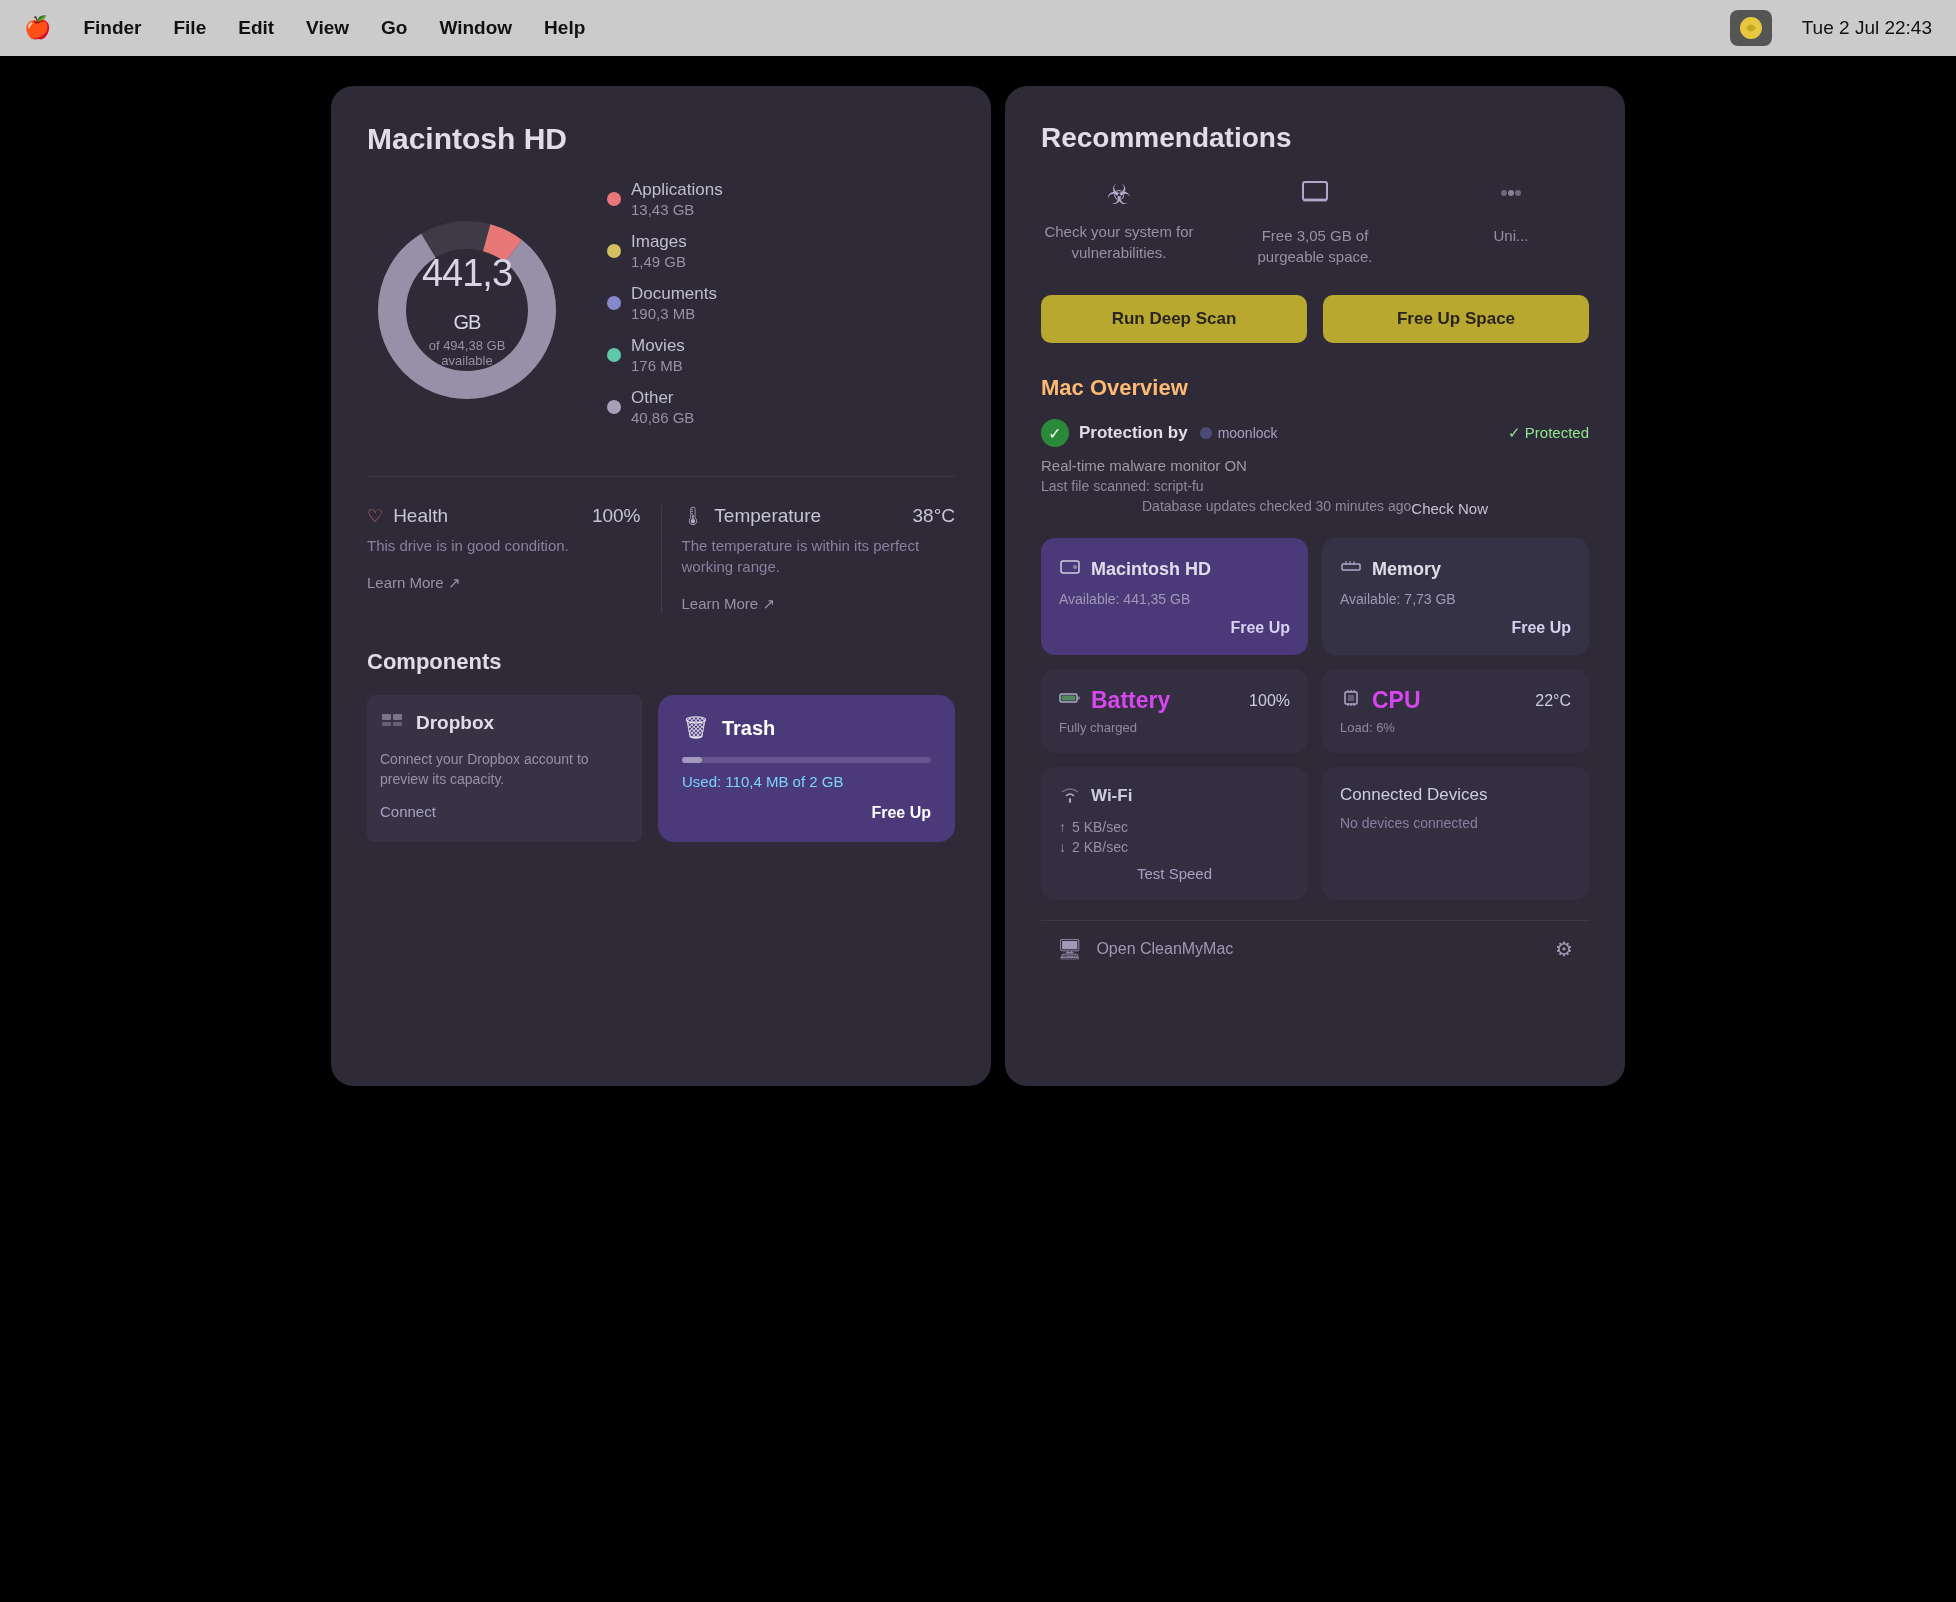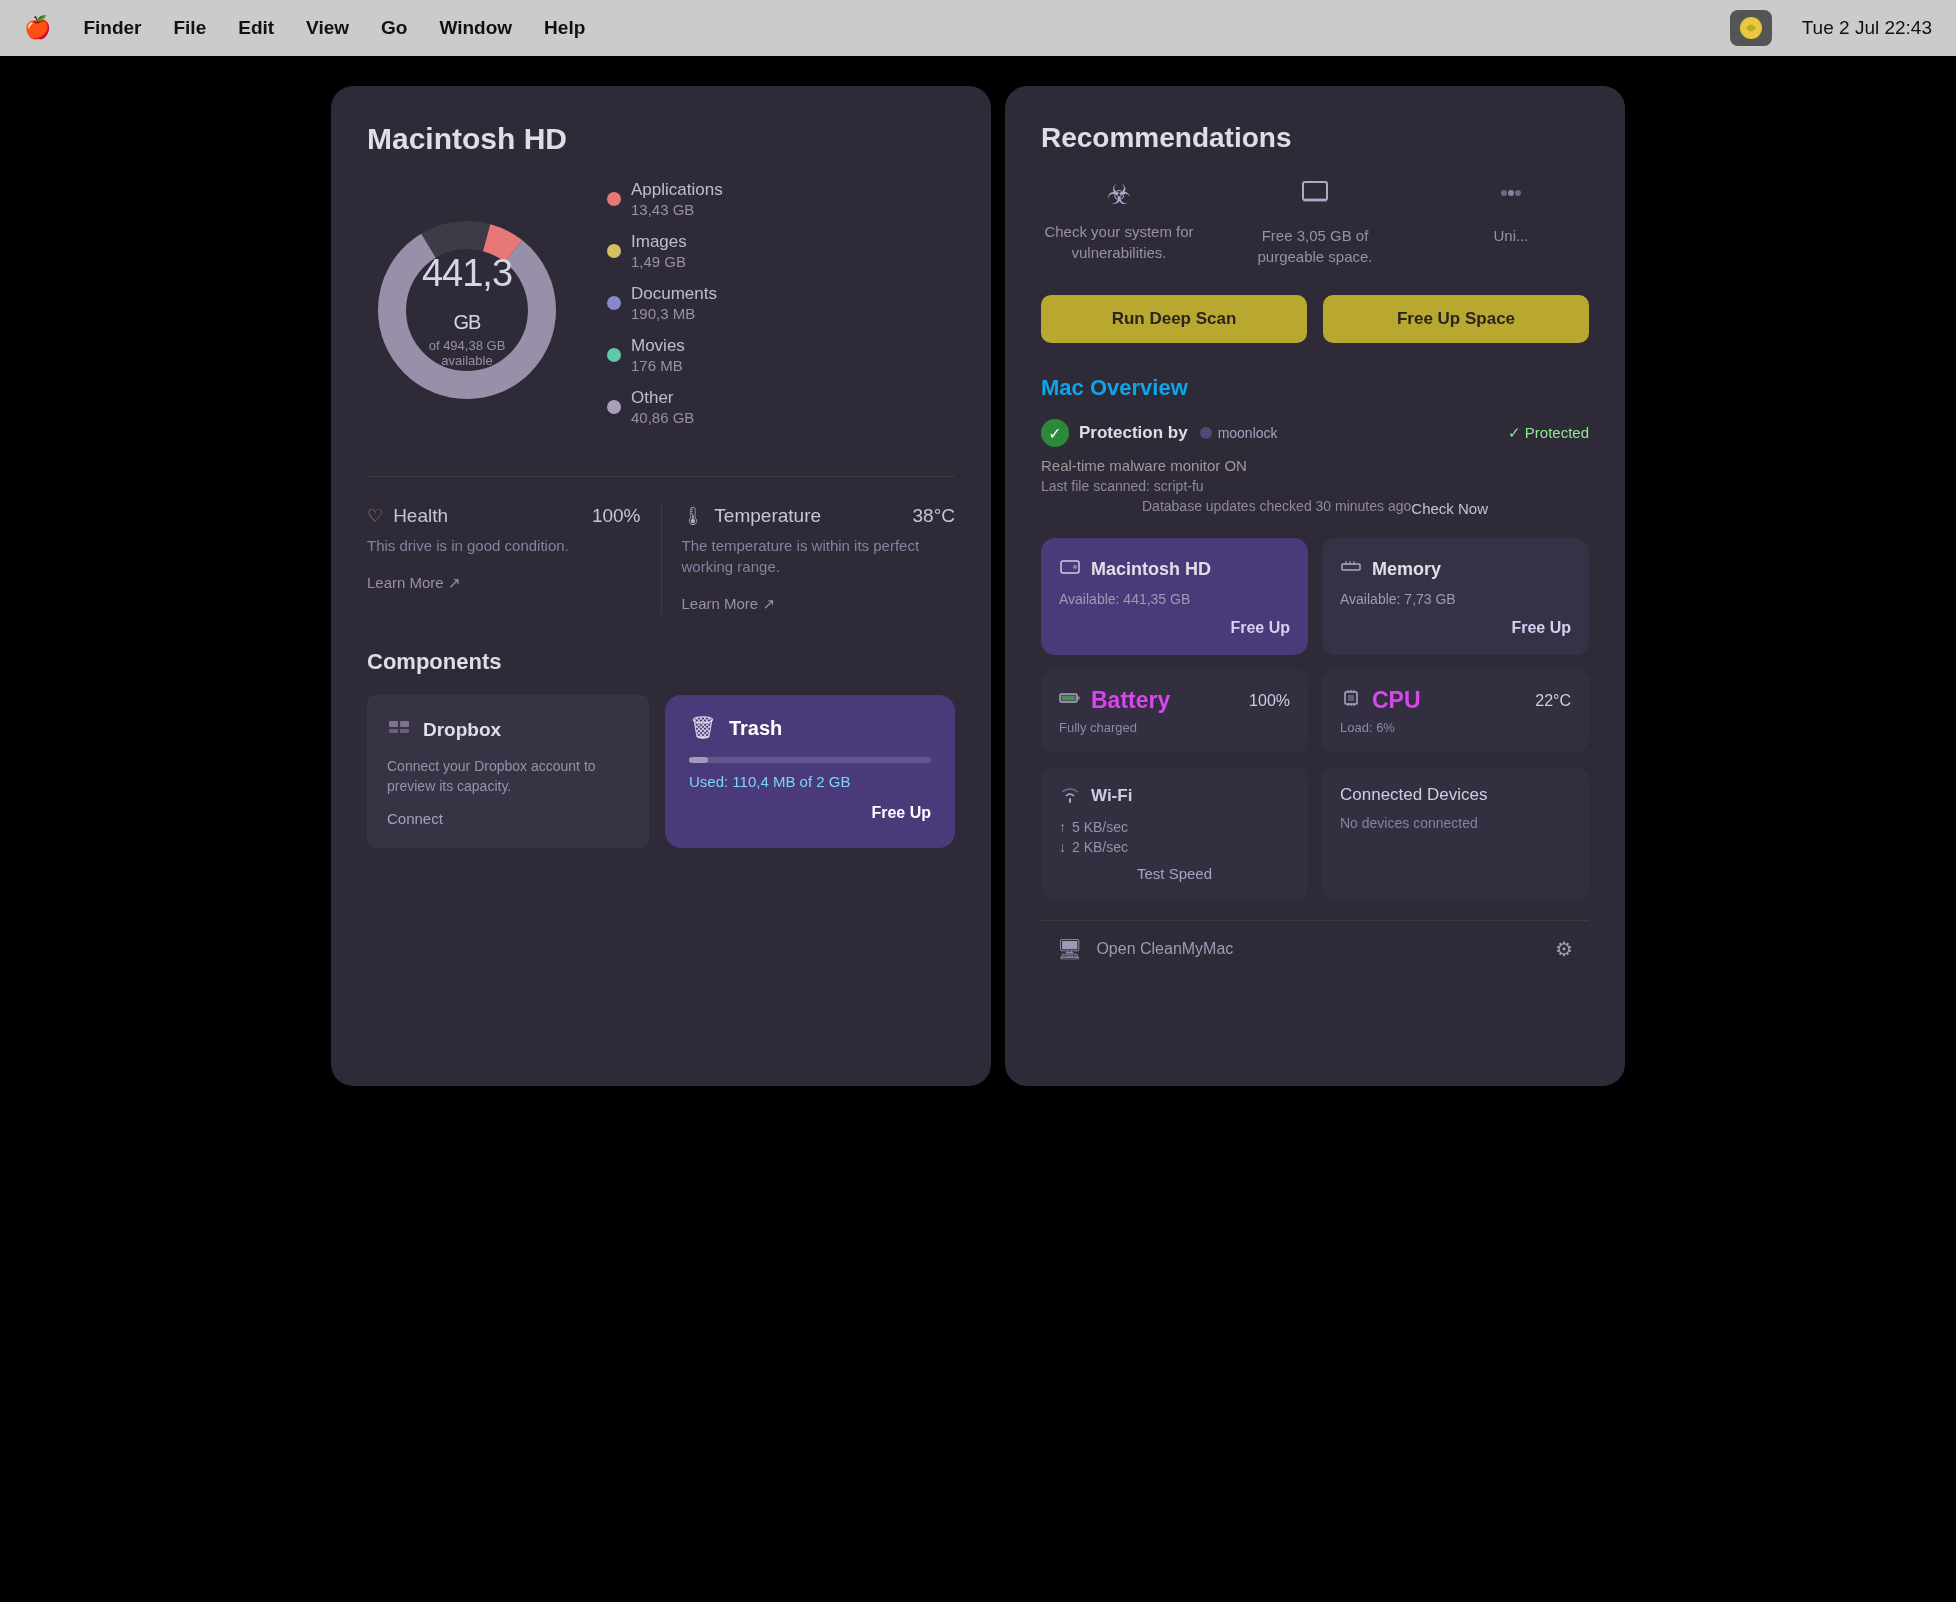--- a/index.html
+++ b/index.html
@@ -179,21 +179,21 @@
       margin-top: 36px;
       margin-bottom: 20px;
     }
     .components-grid {
       display: flex;
       gap: 16px;
     }
     .component-card {
       background: rgba(60,56,75,0.7);
       border-radius: 8px;
-      padding: 20px;
+      padding: 13px;
       flex: 1;
     }
     .component-header {
       display: flex;
       align-items: center;
       gap: 12px;
       margin-bottom: 12px;
     }
     .component-icon {
       font-size: 22px;
@@ -318,21 +318,21 @@
       font-weight: 600;
       color: #2a2420;
       cursor: pointer;
       text-align: center;
     }
 
     
     .overview-title {
       font-size: 22px;
       font-weight: 600;
-      color: #0ea5e9;
+      color: #fdba74;
       margin-bottom: 18px;
     }
 
     .protection-row {
       display: flex;
       align-items: center;
       gap: 10px;
       margin-bottom: 10px;
     }
     .protection-badge {

